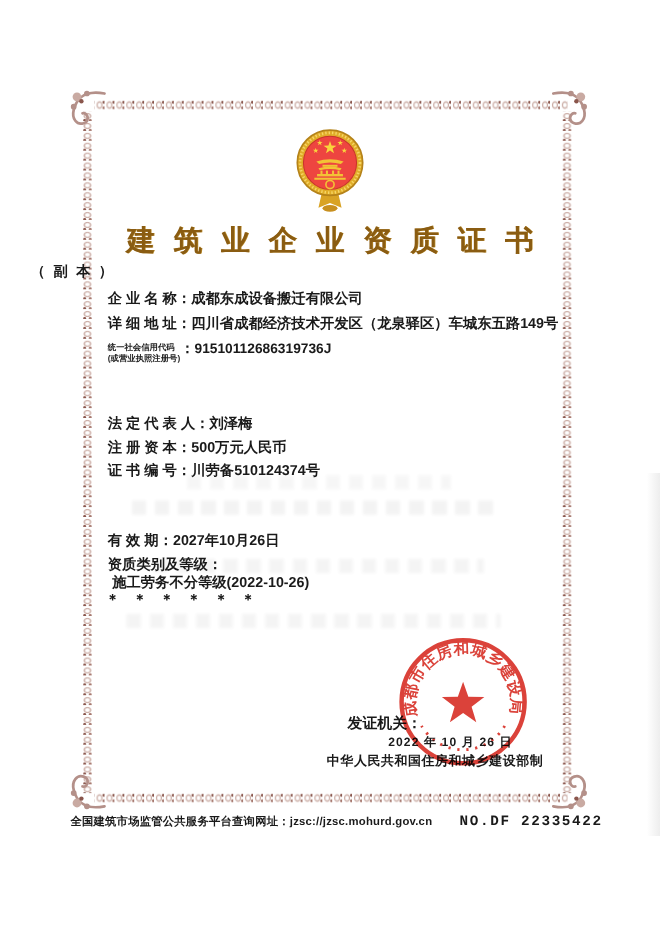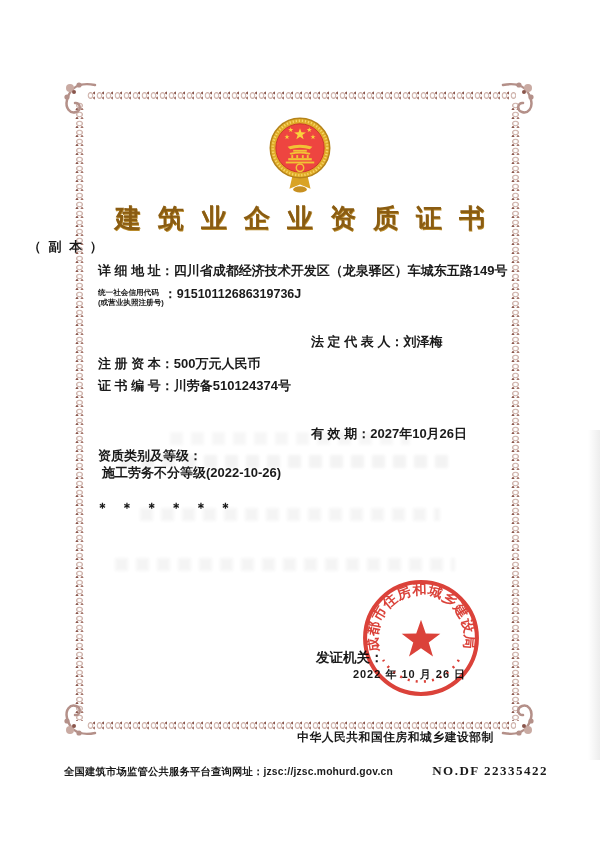--- a/index.html
+++ b/index.html
@@ -50,47 +50,47 @@
     color:#8a5c12;text-shadow:0.6px 0.6px 0 #b98b2c;
   }
   .subtitle{
     position:absolute;left:0;top:238px;width:100%;text-align:left;
     font-size:13px;font-weight:bold;letter-spacing:2px;margin-left:28px;
   }
   
   .fields{position:absolute;left:98px;top:264px;width:410px;font-size:13px;font-weight:bold;line-height:1.15;}
   .frow{display:flex;margin-bottom:8px;align-items:flex-start;}
   .frow .lab{white-space:nowrap;}
-  .twocol{display:flex;margin-bottom:7px;align-items:flex-start;}
+  .twocol{display:flex;margin-bottom:7px;align-items:flex-start;flex-direction:column;}
   .col-l{width:213px;display:flex;align-items:flex-start;flex:none;}
   .col-r{flex:1;display:flex;align-items:flex-start;margin-top:48px;}
   .credit-label{font-size:7.6px;line-height:1.3;white-space:nowrap;transform:translateY(1px);}
   .code-val{font-size:12.5px;}
   .val2{display:block;}
   .qual-label{margin-bottom:2px;}
-  .qual-value{margin-bottom:20px;padding-left:4px;}
+  .qual-value{margin-bottom:0;padding-left:4px;}
   .asterisks{letter-spacing:4px;font-size:13px;margin-left:-2px;}
   
   .issuer-label{position:absolute;left:316px;top:649px;font-size:13.5px;font-weight:bold;}
   .issue-date{
     position:absolute;left:322px;top:667px;width:175px;text-align:center;
     font-size:11px;font-weight:bold;letter-spacing:1px;
   }
   .ministry{
-    position:absolute;left:283px;top:730px;width:225px;text-align:center;
+    position:absolute;left:283px;top:684px;width:225px;text-align:center;
     font-size:11.8px;font-weight:bold;letter-spacing:.5px;
   }
   .seal{position:absolute;left:360px;top:577px;mix-blend-mode:multiply;opacity:.88;}
   
   .footer{
     position:absolute;left:64px;right:52px;top:739px;
     display:flex;justify-content:space-between;align-items:baseline;font-weight:bold;
   }
   .footer .url{font-size:10.3px;letter-spacing:.2px;}
-  .footer .serial{font-size:13px;letter-spacing:1.5px;font-family:Liberation Serif, serif;margin-top:24px;}
+  .footer .serial{font-size:13px;letter-spacing:1.5px;font-family:Liberation Mono, monospace;}
 </style>
 </head>
 <body>
 
 <div class="page">
 
   <div class="chain-h chain-top"></div>
   <div class="chain-h chain-bottom"></div>
   <div class="chain-v chain-left"></div>
   <div class="chain-v chain-right"></div>
@@ -153,20 +153,24 @@
     <rect x="31" y="66.5" width="38" height="3.5" fill="#f2c335"></rect>
     <rect x="27" y="72" width="46" height="3" fill="#f2c335"></rect>
     <circle cx="50" cy="82" r="6" fill="none" stroke="#f2c335" stroke-width="2.4"></circle>
   </svg>
 
   <div class="title">建筑业企业资质证书</div>
   <div class="subtitle">（ 副  本 ）</div>
 
   <div class="fields">
 
+    <div class="frow">
+      <span class="lab">企  业  名  称：</span>
+      <span>成都东成设备搬迁有限公司</span>
+    </div>
 
     <div class="frow">
       <span class="lab">详  细  地  址：</span>
       <span>四川省成都经济技术开发区（龙泉驿区）车城东五路149号</span>
     </div>
 
     <div class="twocol">
       <div class="col-l">
         <span class="credit-label">
           <span class="val2">统一社会信用代码</span>

